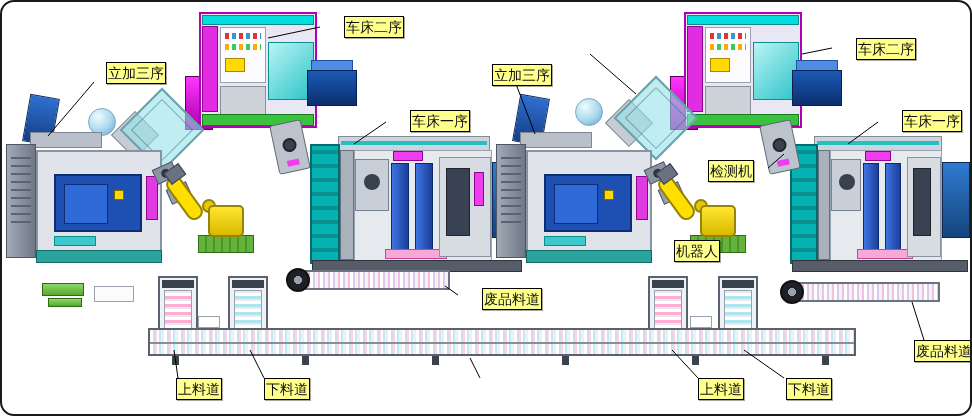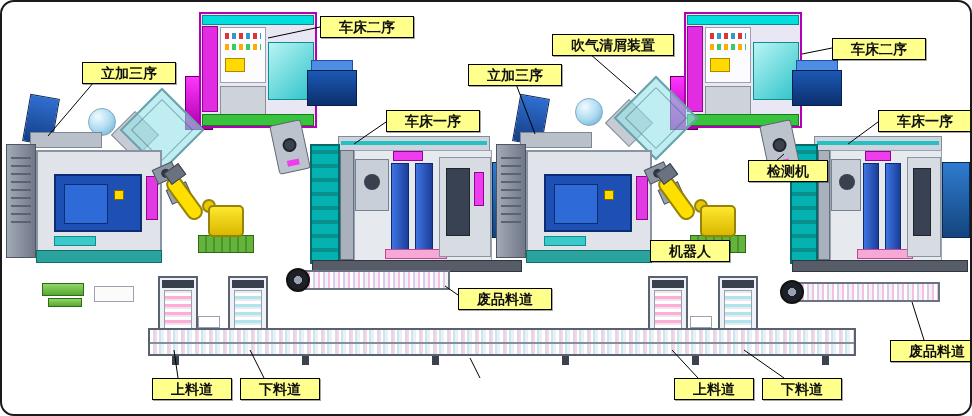--- a/index.html
+++ b/index.html
@@ -6,22 +6,22 @@
   *{box-sizing:border-box;}
   #stage{
     position:relative;width:972px;height:416px;background:#fff;
     border:2px solid #1a1a1a;border-radius:14px;overflow:hidden;
     font-family:"DejaVu Sans",sans-serif;
   }
   .p{position:absolute;}
   .callout{
     position:absolute;z-index:6;background:var(--label-bg,#ffff8c);
     border:1px solid var(--label-border,#000);color:var(--label-text,#111);
-    font-size:14px;font-weight:bold;line-height:18px;padding:1px 18px;
-    white-space:nowrap;box-shadow:1px 1px 0 rgba(0,0,0,.35);
+    font-size:14px;font-weight:normal;line-height:18px;padding:1px 1px;
+    white-space:nowrap;box-shadow:1px 1px 0 rgba(0,0,0,.35);margin-left:24px;
   }
   .tower{width:40px;height:70px;border:2px solid #5a6270;background:#eef1f5;}
   .cap{left:2px;top:2px;width:32px;height:8px;background:#39414e;}
   .stack{left:4px;top:12px;width:28px;height:50px;border:1px solid #98a1ae;}
   .pinkst{background:repeating-linear-gradient(0deg,#ffadd6 0 3px,#ffffff 3px 6px,#e9e9ee 6px 8px);}
   .cyanst{background:repeating-linear-gradient(0deg,#aee6f0 0 3px,#ffffff 3px 6px,#e9e9ee 6px 8px);}
   .leg{top:354px;width:7px;height:9px;background:#3c424c;}
   svg{display:block;}
 </style>
 </head>
@@ -266,26 +266,25 @@
     <line x1="922" y1="338" x2="910" y2="300" stroke="#000" stroke-width="1"></line>
     <line x1="176" y1="376" x2="172" y2="348" stroke="#000" stroke-width="1"></line>
     <line x1="262" y1="376" x2="248" y2="348" stroke="#000" stroke-width="1"></line>
     <line x1="478" y1="376" x2="468" y2="356" stroke="#000" stroke-width="1"></line>
     <line x1="696" y1="376" x2="670" y2="348" stroke="#000" stroke-width="1"></line>
     <line x1="782" y1="376" x2="742" y2="348" stroke="#000" stroke-width="1"></line>
   </svg>
 
   <div class="callout" style="left:318px;top:14px">车床二序</div>
   <div class="callout" style="left:80px;top:60px">立加三序</div>
-  <div class="callout" style="left:550px;top:32px">吹气清屑装置</div>
   <div class="callout" style="left:466px;top:62px">立加三序</div>
   <div class="callout" style="left:830px;top:36px">车床二序</div>
   <div class="callout" style="left:384px;top:108px">车床一序</div>
   <div class="callout" style="left:876px;top:108px">车床一序</div>
-  <div class="callout" style="left:746px;top:158px">检测机</div>
+  <div class="callout" style="left:682px;top:158px">检测机</div>
   <div class="callout" style="left:648px;top:238px">机器人</div>
   <div class="callout" style="left:456px;top:286px">废品料道</div>
   <div class="callout" style="left:888px;top:338px">废品料道</div>
   <div class="callout" style="left:150px;top:376px">上料道</div>
   <div class="callout" style="left:238px;top:376px">下料道</div>
   <div class="callout" style="left:672px;top:376px">上料道</div>
   <div class="callout" style="left:760px;top:376px">下料道</div>
 
 </div>
 

